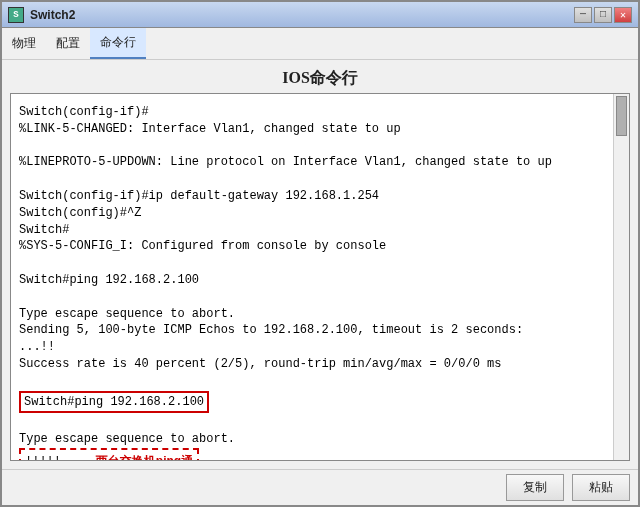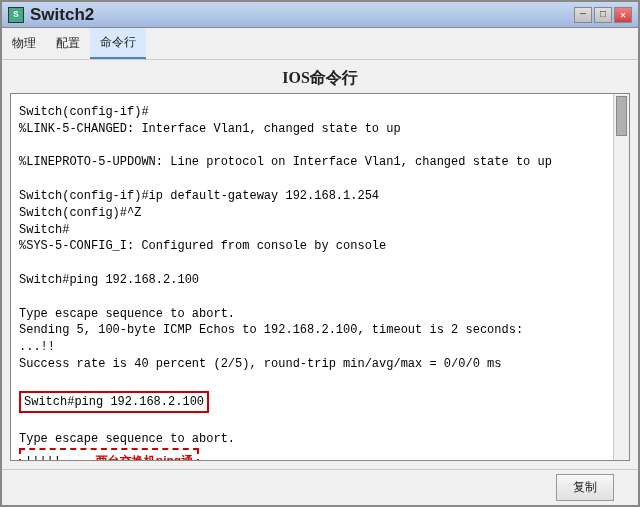--- a/index.html
+++ b/index.html
@@ -45,21 +45,21 @@
       display: flex;
       align-items: center;
       justify-content: center;
       font-size: 9px;
       color: white;
       font-weight: bold;
     }
 
     .title-text {
       font-family: Arial, sans-serif;
-      font-size: 17px;
+      font-size: 12px;
       font-weight: bold;
       color: #222;
     }
 
     .window-controls {
       display: flex;
       gap: 2px;
     }
 
     .win-btn {
@@ -188,21 +188,21 @@
     }
 
     
     .toolbar {
       height: 36px;
       background: #f0f0f0;
       border-top: 1px solid #ccc;
       display: flex;
       align-items: center;
       justify-content: flex-end;
-      padding: 0 24px;
+      padding: 0 8px;
       gap: 8px;
     }
 
     .toolbar-btn {
       font-family: Arial, sans-serif;
       font-size: 12px;
       padding: 4px 16px;
       background: linear-gradient(to bottom, #f8f8f8, #e0e0e0);
       border: 1px solid #999;
       cursor: pointer;
@@ -275,15 +275,16 @@
 
     </div>
 
     <div class="scrollbar">
       <div class="scrollbar-thumb"></div>
     </div>
   </div>
 
   <div class="toolbar">
     <button class="toolbar-btn">复制</button>
+    <button class="toolbar-btn">粘贴</button>
   </div>
 
 </div>
 
 </body></html>

